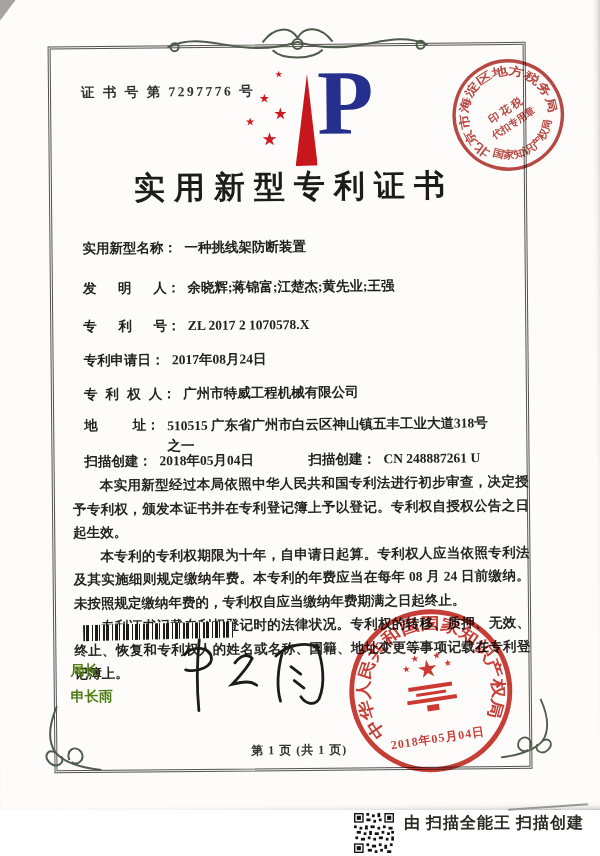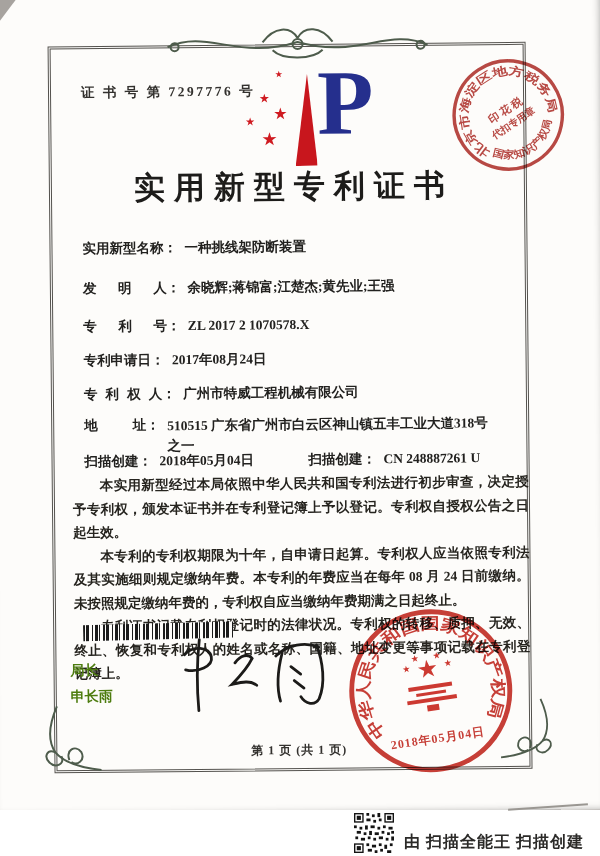--- a/index.html
+++ b/index.html
@@ -58,21 +58,21 @@
   #seal-main { position:absolute; left:342px; top:608px; transform:rotate(-8deg);
                mix-blend-mode:multiply; opacity:.93; }
   #seal-tax  { position:absolute; left:456px; top:64px; transform:rotate(-33deg);
                mix-blend-mode:multiply; opacity:.85; }
 
   .pagefoot { position:absolute; left:0; top:748px; width:600px; text-align:center;
               font-size:12px; font-weight:bold; color:#33312e; letter-spacing:1px; }
 
   
   #scanbar { position:absolute; left:0; top:810px; width:600px; height:46px; background:#ffffff; }
-  #scanbar .inner { position:absolute; right:16px; top:3px; display:flex; align-items:flex-end; gap:10px; }
+  #scanbar .inner { position:absolute; right:16px; top:3px; display:flex; align-items:flex-start; gap:10px; }
   #scanbar .txt { font-size:16px; font-weight:600; color:#2b2a28; letter-spacing:1px;
                   font-family:"Liberation Serif",serif; }
   .artifact { position:absolute; background:#9a9792; height:2px; }
 </style>
 </head>
 <body>
 
 <div id="stage">
   <div id="paper">
 

